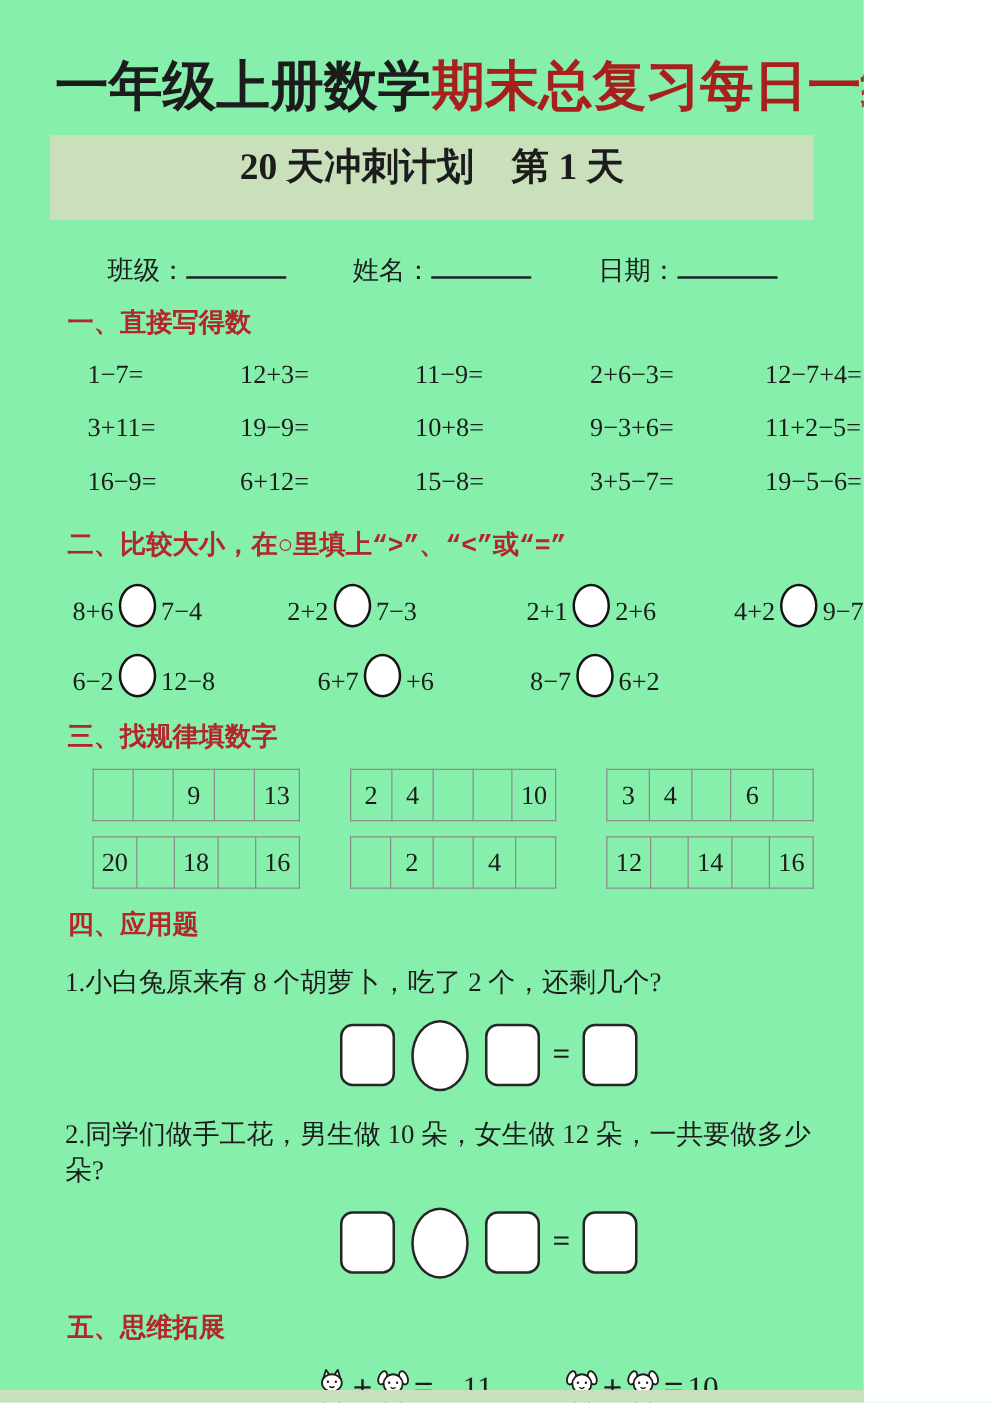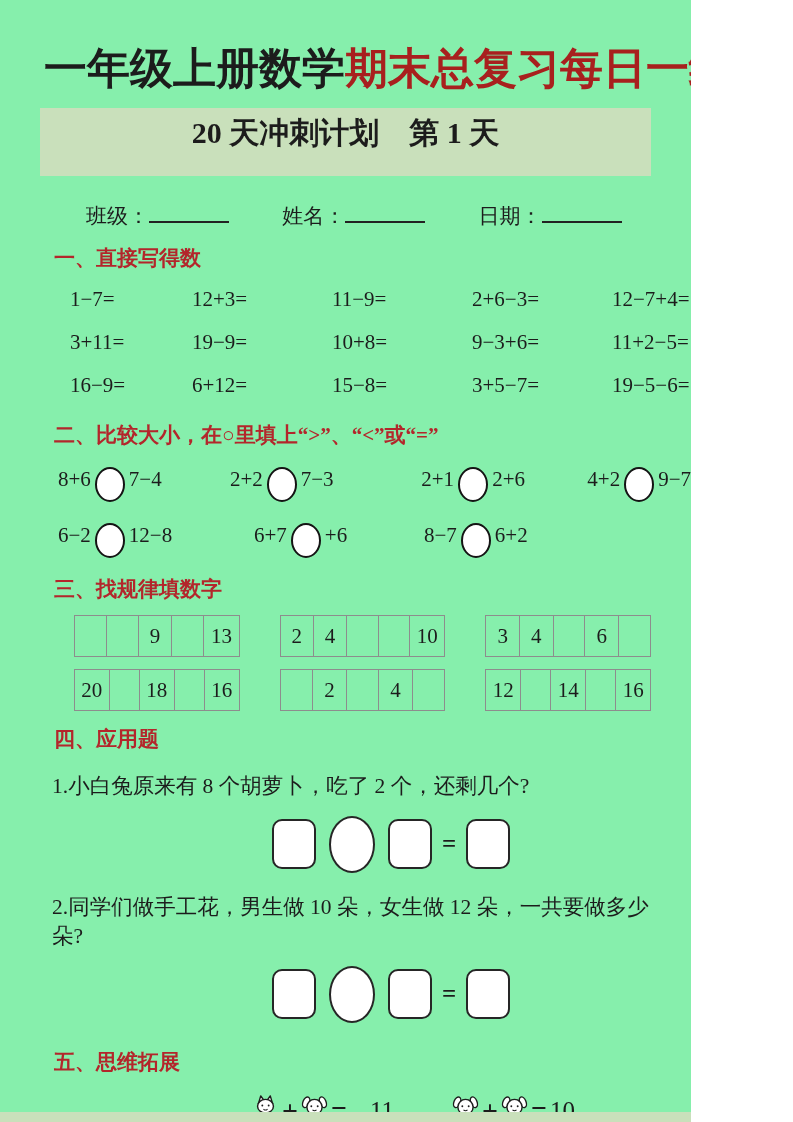--- a/index.html
+++ b/index.html
@@ -7,26 +7,26 @@
   :root { --accent_red:#b3262b; --title_red:#a8201e; --banner_green:#c9e0bb; --ink:#1c1c1c; --border_gray:#8d8d8d; }
   .page { position:relative; width:691px; height:1122px; background:#86efac;
           font-family:"Liberation Serif","DejaVu Serif",serif; color:var(--ink); overflow:hidden; }
   .title { margin:40px 30px 0 44px; font-size:43px; font-weight:700; white-space:nowrap; letter-spacing:0; }
   .title .red { color:var(--title_red); }
   .banner { margin:10px 40px 0 40px; background:var(--banner_green); text-align:center;
             font-size:30px; font-weight:700; padding:5px 0 22px; }
   .form-row { margin:26px 0 0 86px; font-size:21px; }
   .ff { margin-right:48px; white-space:nowrap; }
   .blank { display:inline-block; width:80px; border-bottom:2px solid #222; height:20px; vertical-align:baseline; }
-  .sec-h { color:var(--accent_red); font-weight:700; font-size:21px; margin:14px 0 0 54px; }
+  .sec-h { color:var(--accent_red); font-weight:700; font-size:21px; margin:14px 0 0 54px;font-family:Liberation Mono, monospace; }
   .s1 { margin:6px 0 0 70px; font-size:21px; }
   .s1-row { display:flex; height:43px; align-items:center; }
   .c0 { width:122px; } .c1 { width:140px; } .c2 { width:140px; } .c3 { width:140px; } .c4 { flex:1; }
   .s2-row { display:flex; margin:14px 0 0 58px; align-items:center; font-size:21px; height:42px; }
-  .cmp { display:flex; align-items:flex-start; }
+  .cmp { display:flex; align-items:flex-end; }
   .w0 { width:176px; } .w1 { width:196px; } .w2 { width:170px; }
   .circle { display:inline-block; width:30px; height:35px; border:2.3px solid #141414; border-radius:50%; margin:0 4px; background:#fff; }
   .s3-row { display:flex; margin:12px 0 0 74px; }
   .pt { border-collapse:collapse; margin-right:40px; }
   .pt td { width:38px; height:41px; border:1.6px solid var(--border_gray); text-align:center; font-size:21px; padding:0; }
   .wp { margin:18px 40px 0 52px; font-size:21.5px; }
   .eq-row { display:flex; align-items:center; margin:14px 0 0 272px; height:60px; }
   .ans-sq { width:44px; height:50px; border:2.6px solid #262626; border-radius:10px; margin-right:13px; background:#fff; }
   .ans-ov { width:46px; height:57px; border:2.6px solid #262626; border-radius:50%; margin-right:13px; background:#fff; }
   .eq-sign { font-size:25px; font-weight:700; margin:0 10px 0 -3px; }

